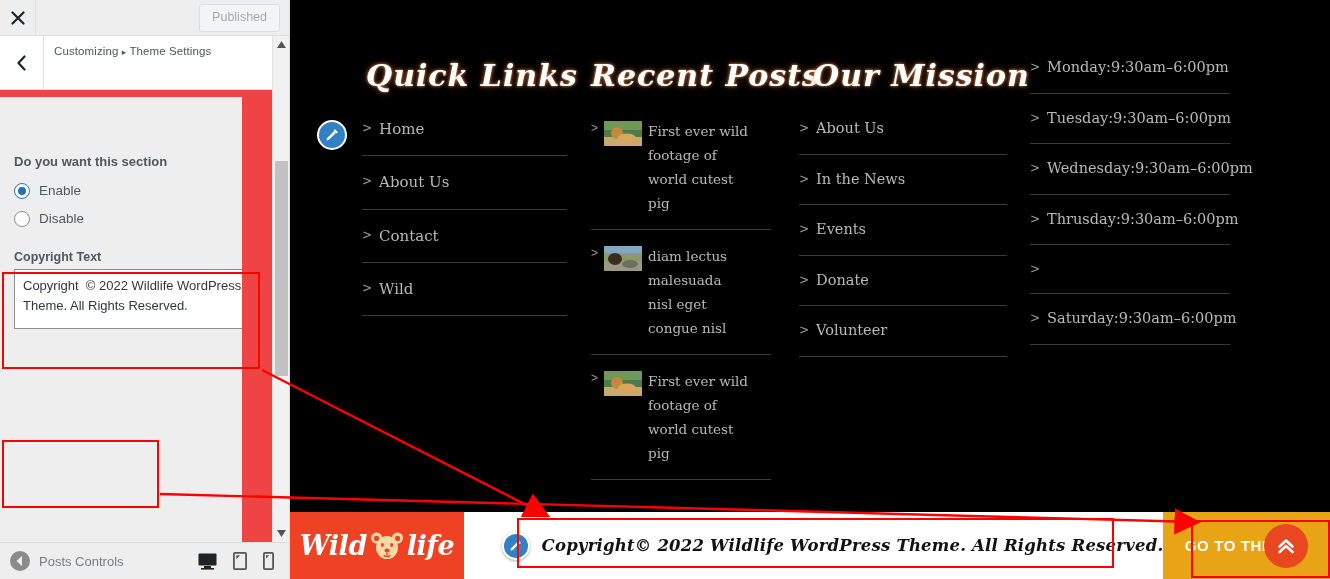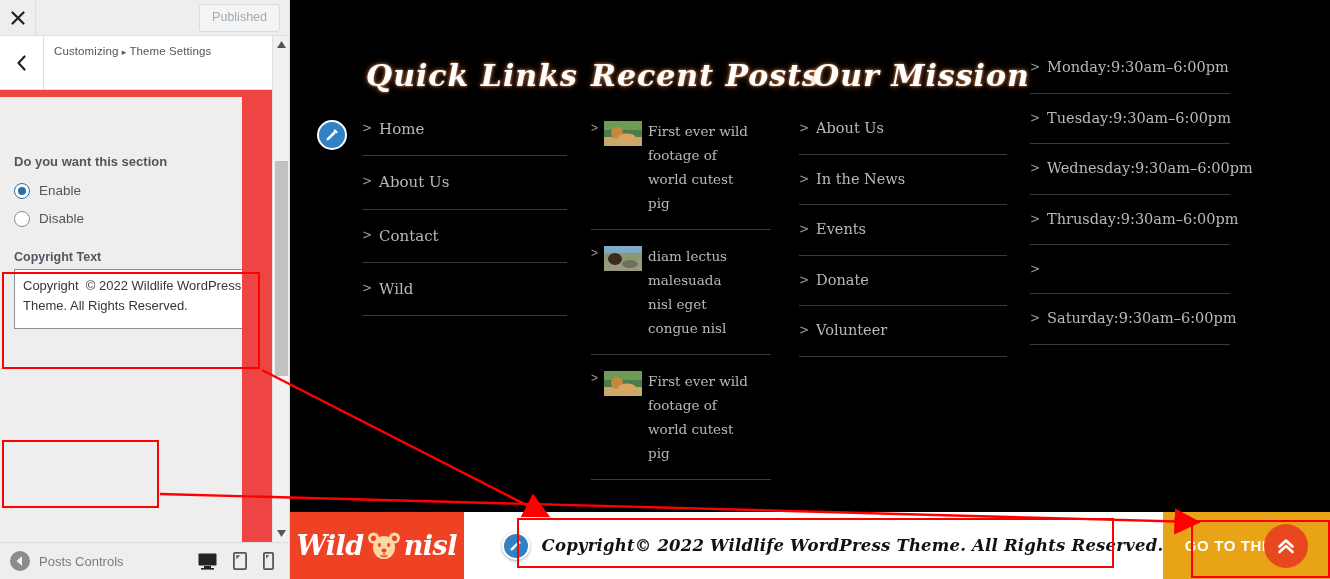--- a/index.html
+++ b/index.html
@@ -582,21 +582,21 @@
             <circle cx="6.5" cy="7.4" r="2.6" fill="#ef4123"></circle>
             <circle cx="27.5" cy="7.4" r="2.6" fill="#ef4123"></circle>
             <ellipse cx="17" cy="16.5" rx="11" ry="11.5" fill="#fbd9a5"></ellipse>
             <ellipse cx="12.4" cy="14" rx="1.5" ry="2" fill="#ef4123"></ellipse>
             <ellipse cx="21.6" cy="14" rx="1.5" ry="2" fill="#ef4123"></ellipse>
             <ellipse cx="17" cy="19.4" rx="2.5" ry="1.9" fill="#ef4123"></ellipse>
             <path d="M17 21.2 L17 24" stroke="#ef4123" stroke-width="1.4"></path>
             <path d="M13.6 24.4 Q17 26.6 20.4 24.4" stroke="#ef4123" stroke-width="1.4" fill="none"></path>
           </svg>
         </span>
-        <span class="logo-word">nisl</span>
+        <span class="logo-word">life</span>
       </div>
 
       <div class="copy-block">
         <span class="edit-pin">
           <svg width="13" height="13" viewBox="0 0 14 14">
             <path d="M2 10.2 L9.1 3.1 L10.9 4.9 L3.8 12 L1.6 12.4 Z" fill="#fff"></path>
             <path d="M9.8 2.4 L11.6 4.2" stroke="#fff" stroke-width="2" stroke-linecap="round"></path>
           </svg>
         </span>
         <span class="copy-text">Copyright© 2022 Wildlife WordPress Theme. All Rights Reserved.</span>

